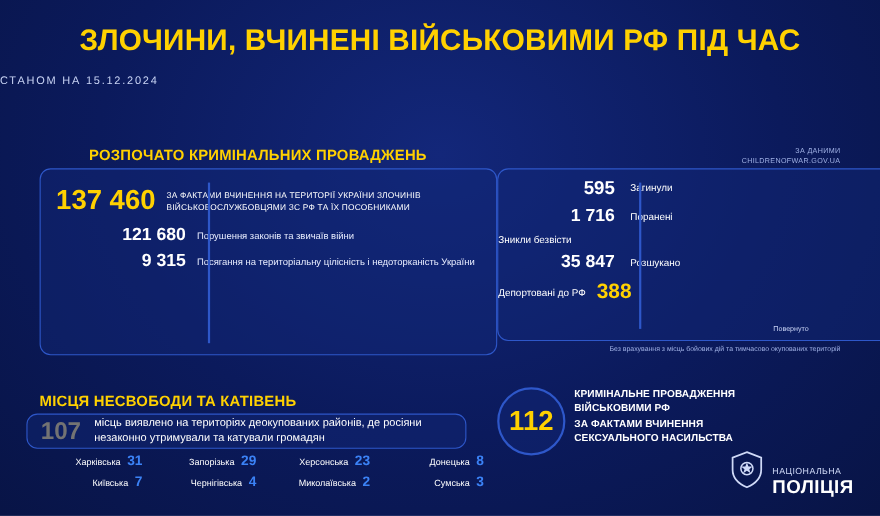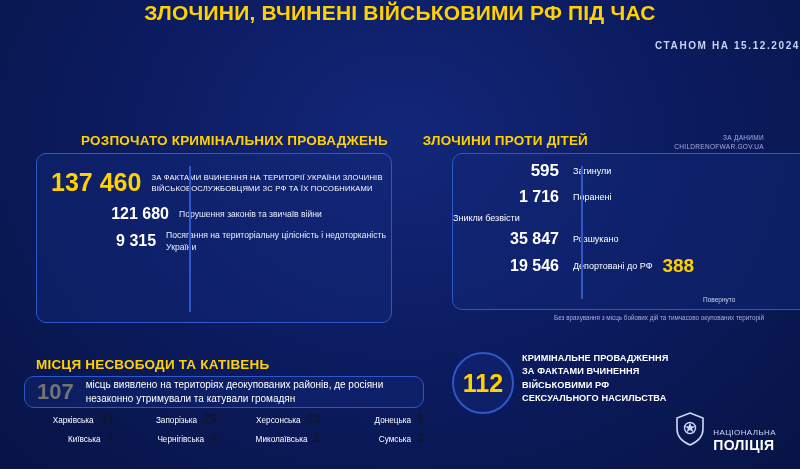--- a/index.html
+++ b/index.html
@@ -10,34 +10,35 @@
     font-family: "Liberation Sans", sans-serif;
     color: #ffffff;
     overflow: hidden;
     position: relative;
   }
   .page { position: relative; width: 800px; height: 469px; }
 
   
   .title {
     text-align: center;
-    font-size: 21px;
+    font-size: 27px;
     font-weight: bold;
     color: #ffd100;
     letter-spacing: 0.2px;
     line-height: 1.25;
+    padding-top: 20px;
   }
   .title .l2 { display: block; }
   .date {
-    text-align: right;
+    text-align: left;
     font-size: 10px;
     color: #c9d4f5;
     letter-spacing: 1.6px;
     margin-top: 14px;
-    font-weight: bold;
+    font-weight: normal;
   }
 
   
   .sec-head {
     font-size: 13.5px;
     font-weight: bold;
     color: #ffd100;
     letter-spacing: 0.2px;
   }
   .sec-sub {
@@ -50,21 +51,21 @@
 
   
   .panel {
     border: 1.5px solid #2e57c9;
     border-radius: 10px;
     background: rgba(18, 40, 120, 0.45);
   }
 
   
   #left-head { position: absolute; left: 48px; top: 133px; margin-left: 33px; }
-  #left-panel { position: absolute; left: 36px; top: 153px; width: 356px; height: 170px; }
+  #left-panel { position: absolute; left: 36px; top: 153px; width: 416px; height: 170px; }
   .big-row { display: flex; align-items: center; padding: 14px 0 2px 14px; }
   .big-num {
     font-size: 25px; font-weight: bold; color: #ffd100;
     white-space: nowrap; width: 128px; text-align: right; padding-right: 10px;
   }
   .big-desc { font-size: 7.6px; line-height: 1.45; color: #ffffff; letter-spacing: 0.2px; }
   .row { display: flex; align-items: center; padding: 6px 0 0 14px; }
   .row .num {
     font-size: 16px; font-weight: bold; color: #ffffff;
     width: 128px; text-align: right; padding-right: 10px; white-space: nowrap;
@@ -97,26 +98,26 @@
   }
 
   
   #bl-head { position: absolute; left: 36px; top: 357px; }
   #bl-panel { position: absolute; left: 24px; top: 376px; width: 400px; height: 32px; }
   .bl-inner { display: flex; align-items: center; height: 100%; padding-left: 12px; }
   .bl-num { font-size: 22px; font-weight: bold; color: #737373; padding-right: 12px; }
   .bl-desc { font-size: 10px; line-height: 1.45; color: #ffffff; }
 
   .regions {
-    position: absolute; left: 18px; top: 412px; width: 414px;
+    position: absolute; left: 34px; top: 412px; width: 414px;
     display: grid; grid-template-columns: repeat(4, 1fr); row-gap: 5px;
   }
   .reg { display: flex; align-items: baseline; justify-content: flex-end; padding-right: 8px; }
   .reg .rname { font-size: 8.2px; color: #ffffff; }
-  .reg .rval { font-size: 12.5px; font-weight: bold; color: #0f172a; margin-left: 6px; }
+  .reg .rval { font-size: 12.5px; font-weight: bold; color: #3b82f6; margin-left: 6px; }
 
   
   #br-circle {
     position: absolute; left: 452px; top: 352px;
     width: 62px; height: 62px; border-radius: 50%;
     border: 2px solid #2e57c9; display: flex; align-items: center; justify-content: center;
     background: rgba(18, 40, 120, 0.45);
   }
   #br-circle span { font-size: 25px; font-weight: bold; color: #ffd100; }
   #br-text {
@@ -126,21 +127,21 @@
   }
 
   
   #logo { position: absolute; right: 24px; bottom: 16px; display: flex; align-items: center; gap: 8px; }
   #logo .emblem {
     width: 30px; height: 34px; position: relative;
   }
   #logo .emblem svg { display: block; }
   #logo .ltext { line-height: 1.15; }
   #logo .ltext .l1 { font-size: 8px; color: #cfd9f7; letter-spacing: 0.4px; }
-  #logo .ltext .l2 { font-size: 14px; font-weight: bold; color: #ffffff; letter-spacing: 0.4px; }
+  #logo .ltext .l2 { font-size: 17px; font-weight: bold; color: #ffffff; letter-spacing: 0.4px; }
 </style>
 </head>
 <body>
 
 <div class="page">
 
   <div class="title">
     <span>ЗЛОЧИНИ, ВЧИНЕНІ ВІЙСЬКОВИМИ РФ ПІД ЧАС</span>
   </div>
   <div class="date">СТАНОМ НА 15.12.2024</div>
@@ -158,21 +159,20 @@
     <div class="row">
       <div class="num">121 680</div>
       <div class="desc">Порушення законів та звичаїв війни</div>
     </div>
     <div class="row">
       <div class="num">9 315</div>
       <div class="desc">Посягання на територіальну цілісність і недоторканість України</div>
     </div>
   </div>
 
-  <div class="sec-head" id="right-head">ЗЛОЧИНИ ПРОТИ ДІТЕЙ</div>
   <div class="sec-sub" id="right-sub">
     <div>ЗА ДАНИМИ</div>
     <div>CHILDRENOFWAR.GOV.UA</div>
   </div>
 
   <div class="panel" id="right-panel">
     <div class="vline" style="left:128px; top:12px; height:133px;"></div>
 
     <div class="r-row first">
       <div class="num">595</div>
@@ -183,21 +183,20 @@
       <div class="desc">Поранені</div>
     </div>
     <div class="r-row">
       <div class="desc">Зникли безвісти</div>
     </div>
     <div class="r-row">
       <div class="num">35 847</div>
       <div class="desc">Розшукано</div>
     </div>
     <div class="r-row">
-      <div class="num">19 546</div>
       <div class="desc">Депортовані до РФ</div>
       <div class="deport-extra">
         <span class="deport-num">388</span>
       </div>
     </div>
   </div>
   <div style="position:absolute; left:703px; top:296px; font-size:6.5px; color:#c9d4f5;">Повернуто</div>
 
   <div class="foot-note">Без врахування з місць бойових дій та тимчасово окупованих територій</div>
 
@@ -243,22 +242,22 @@
       <span class="rname">Сумська</span>
       <span class="rval">3</span>
     </div>
   </div>
 
   <div id="br-circle">
     <span>112</span>
   </div>
   <div id="br-text">
     <div>КРИМІНАЛЬНЕ ПРОВАДЖЕННЯ</div>
+    <div>ВІЙСЬКОВИМИ РФ</div>
     <div>ЗА ФАКТАМИ ВЧИНЕННЯ</div>
-    <div>ВІЙСЬКОВИМИ РФ</div>
     <div>СЕКСУАЛЬНОГО НАСИЛЬСТВА</div>
   </div>
 
   <div id="logo">
     <span class="emblem">
       <svg width="30" height="34" viewBox="0 0 30 34">
         <path d="M15 1 L28 6 V17 C28 25 22 30 15 33 C8 30 2 25 2 17 V6 Z" fill="none" stroke="#cfd9f7" stroke-width="1.6"></path>
         <circle cx="15" cy="16" r="5.5" fill="none" stroke="#cfd9f7" stroke-width="1.4"></circle>
         <path d="M15 10.5 L16.4 14.2 L20.3 14.2 L17.2 16.6 L18.3 20.3 L15 18 L11.7 20.3 L12.8 16.6 L9.7 14.2 L13.6 14.2 Z" fill="#cfd9f7"></path>
       </svg>

